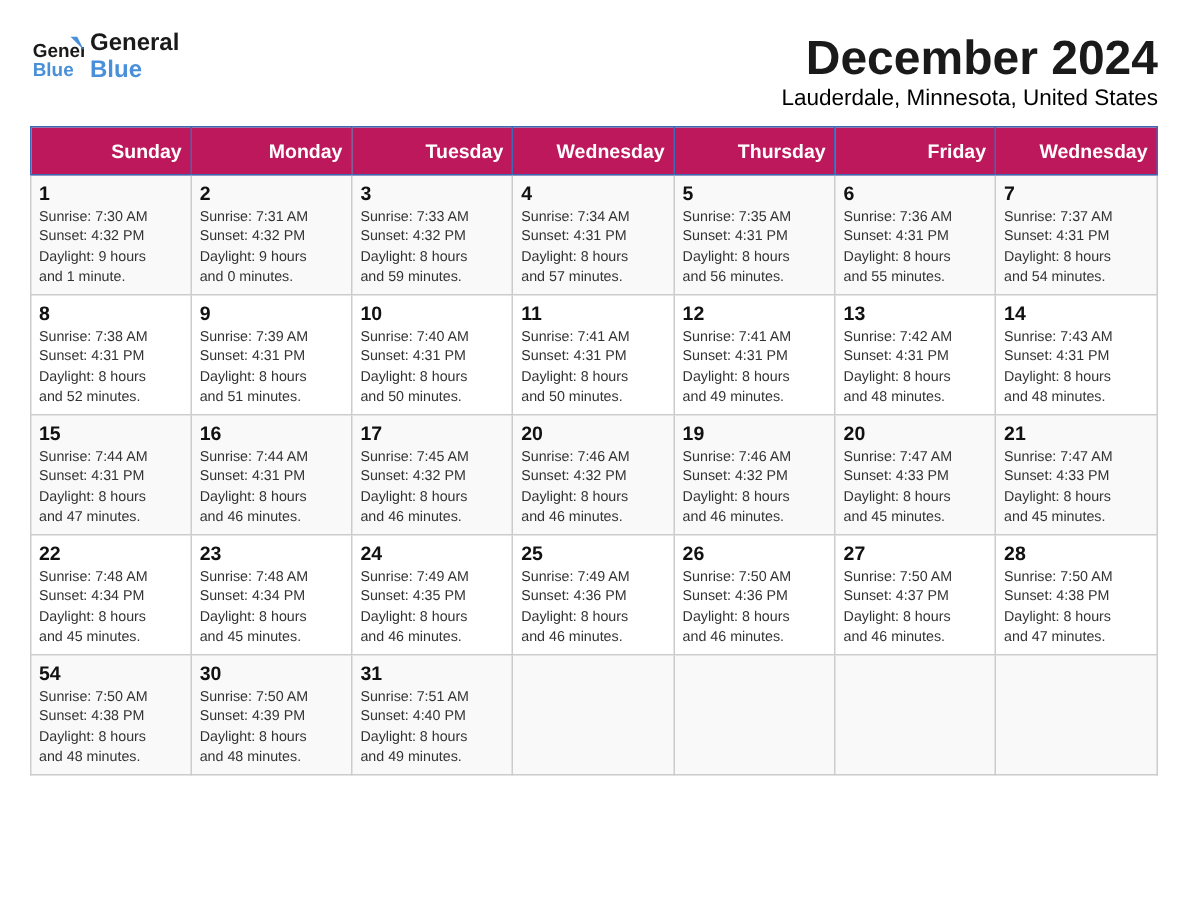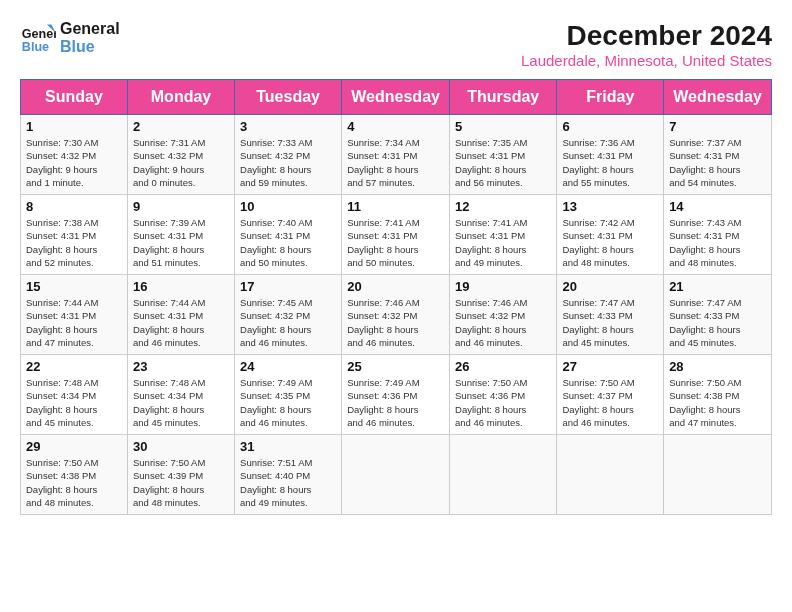--- a/index.html
+++ b/index.html
@@ -22,40 +22,40 @@
     }
     .logo-icon {
       width: 36px;
       height: 36px;
       margin-right: 4px;
     }
     .title-area {
       text-align: right;
     }
     .calendar-title {
-      font-size: 28px;
+      font-size: 32px;
       font-weight: bold;
       color: #1a1a1a;
     }
     .calendar-subtitle {
       font-size: 15px;
-      color: #ec4899;
+      color: #000000;
     }
     table {
       width: 100%;
       border-collapse: collapse;
       font-size: 11px;
     }
     thead tr th {
-      background: #ec4899;
+      background: #be185d;
       color: #fff;
-      font-size: 16px;
+      font-size: 13px;
       font-weight: bold;
       padding: 8px 6px;
-      text-align: center;
+      text-align: right;
       border: 1px solid #3a6ab5;
     }
     tbody tr td {
       border: 1px solid #ccc;
       vertical-align: top;
       padding: 4px 5px;
       min-height: 80px;
       height: 80px;
       width: 108px;
       background: #fff;
@@ -230,21 +230,21 @@
           <div class="day-num">27</div>
           <div class="day-info">Sunrise: 7:50 AM<br>Sunset: 4:37 PM<br>Daylight: 8 hours<br>and 46 minutes.</div>
         </td>
         <td>
           <div class="day-num">28</div>
           <div class="day-info">Sunrise: 7:50 AM<br>Sunset: 4:38 PM<br>Daylight: 8 hours<br>and 47 minutes.</div>
         </td>
       </tr>
       <tr class="last-row">
         <td>
-          <div class="day-num">29</div>
+          <div class="day-num">54</div>
           <div class="day-info">Sunrise: 7:50 AM<br>Sunset: 4:38 PM<br>Daylight: 8 hours<br>and 48 minutes.</div>
         </td>
         <td>
           <div class="day-num">30</div>
           <div class="day-info">Sunrise: 7:50 AM<br>Sunset: 4:39 PM<br>Daylight: 8 hours<br>and 48 minutes.</div>
         </td>
         <td>
           <div class="day-num">31</div>
           <div class="day-info">Sunrise: 7:51 AM<br>Sunset: 4:40 PM<br>Daylight: 8 hours<br>and 49 minutes.</div>
         </td>

